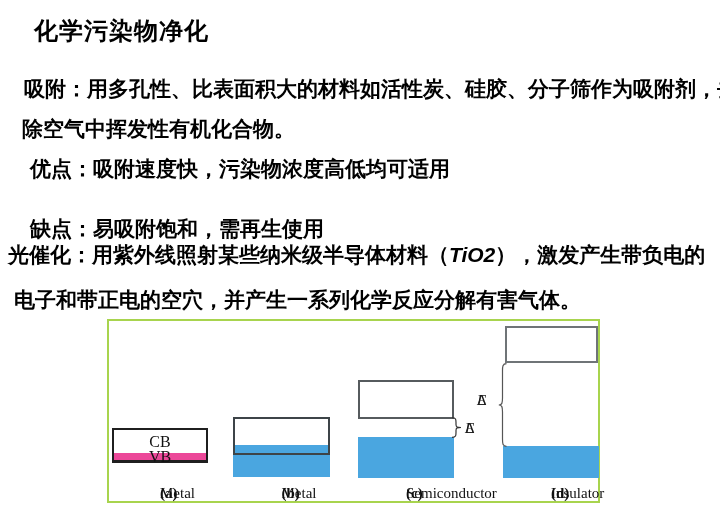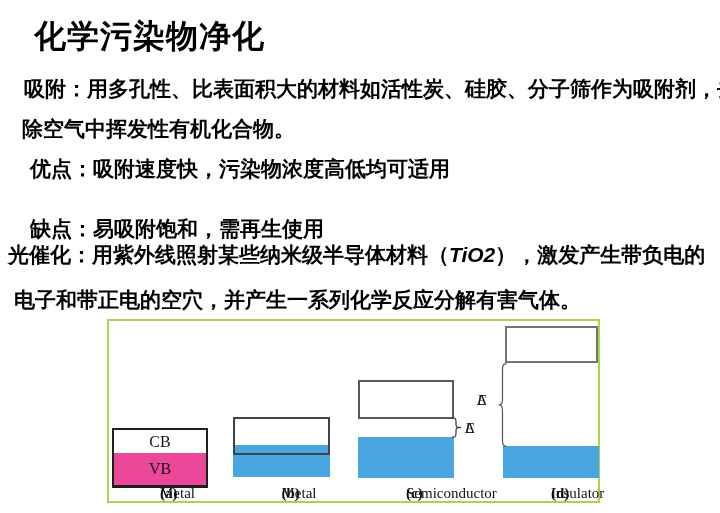--- a/index.html
+++ b/index.html
@@ -9,21 +9,21 @@
     width: 720px;
     height: 513px;
     background: #ffffff;
     overflow: hidden;
     font-family: "Liberation Sans", sans-serif;
     color: #000000;
   }
   .slide-title {
     position: absolute;
     left: 34px; top: 15px;
-    font-size: 32px;
+    font-size: 24px;
     font-weight: 700;
     letter-spacing: 1px;
     white-space: nowrap;
   }
   .body-line {
     position: absolute;
     font-size: 21px;
     font-weight: 700;
     white-space: nowrap;
     letter-spacing: 0px;
@@ -42,21 +42,21 @@
     left: 107px; top: 319px;
     width: 493px; height: 184px;
     border: 2px solid #a8d44e;
     background: #ffffff;
   }
   .diagram-frame * { position: absolute; }
 
   
   .box-a {
     left: 3px; top: 107px;
-    width: 96px; height: 60px;
+    width: 96px; height: 35px;
     border: 2px solid #1f1f1f;
     border-bottom-width: 3px;
     display: flex; flex-direction: column;
     position: absolute;
   }
   .box-a .cb-half { position: static; height: 23px; background: #ffffff;
     display:flex; align-items:center; justify-content:center; }
   .box-a .vb-half { position: static; flex: 1; background: #ec4899;
     display:flex; align-items:center; justify-content:center; }
   .band-text { font-family: "Liberation Serif", serif; font-size: 16px; color: #111; }

